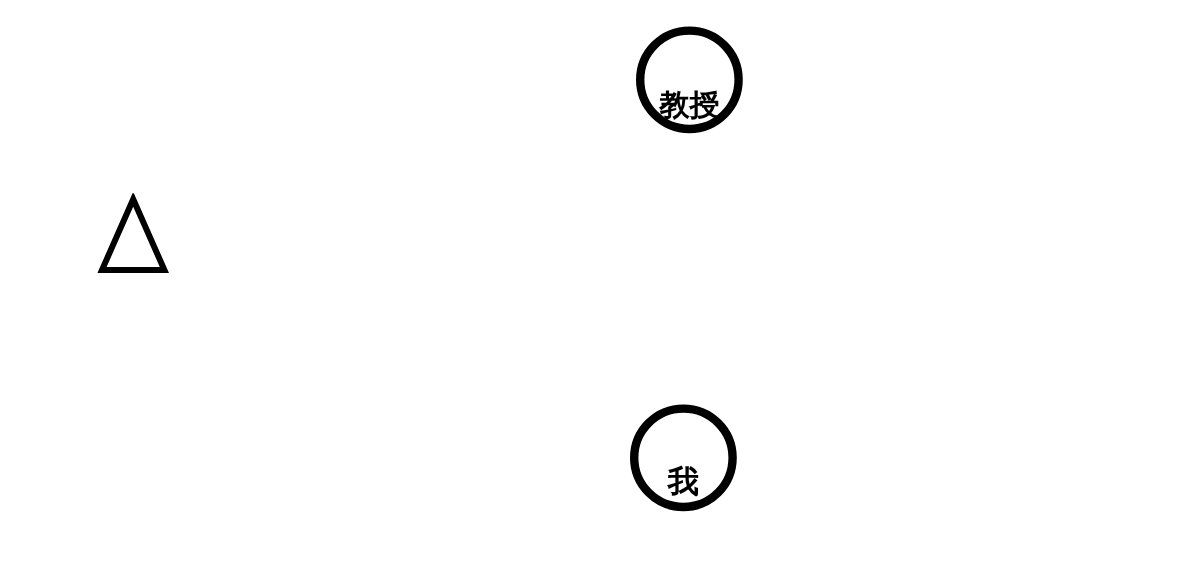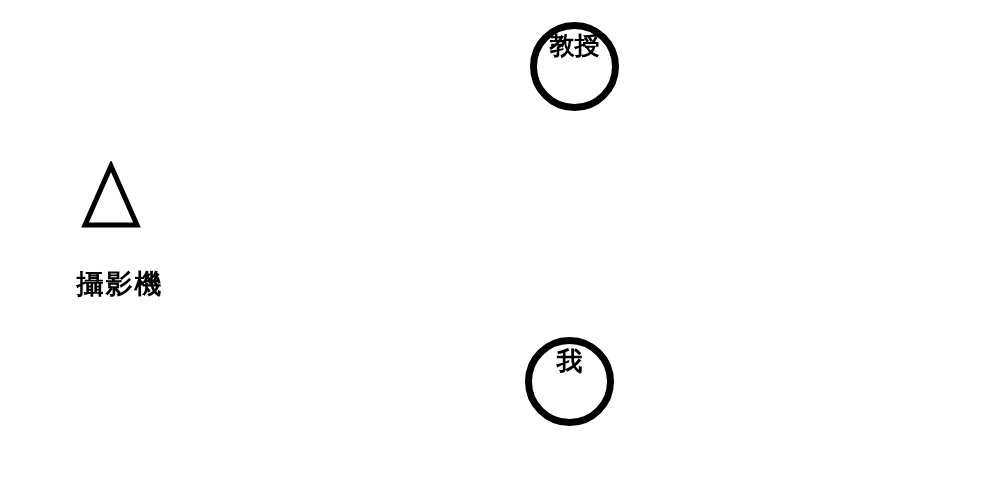--- a/index.html
+++ b/index.html
@@ -23,21 +23,21 @@
     background: #ffffff;
   }
   .seat-circle {
     position: absolute;
     width: 89px;
     height: 89px;
     border: 7px solid #000000;
     border-radius: 50%;
     background: #ffffff;
     display: flex;
-    align-items: flex-start;
+    align-items: flex-end;
     justify-content: center;
     font-weight: bold;
     color: #000000;
     box-sizing: border-box;
   }
   .seat-circle.professor {
     left: 530px;
     top: 22px;
     font-size: 25px;
   }
@@ -101,15 +101,14 @@
   <div class="seat-circle me">
     <span>我</span>
   </div>
 
   <div class="camera-icon-wrap">
     <svg viewBox="0 0 60 70" xmlns="http://www.w3.org/2000/svg">
       <polygon points="30,5 4,64 56,64" fill="none" stroke="#000000" stroke-width="5" stroke-linejoin="miter"></polygon>
     </svg>
   </div>
 
-  <div class="camera-label">攝影機</div>
 
 </div>
 
 </body></html>

